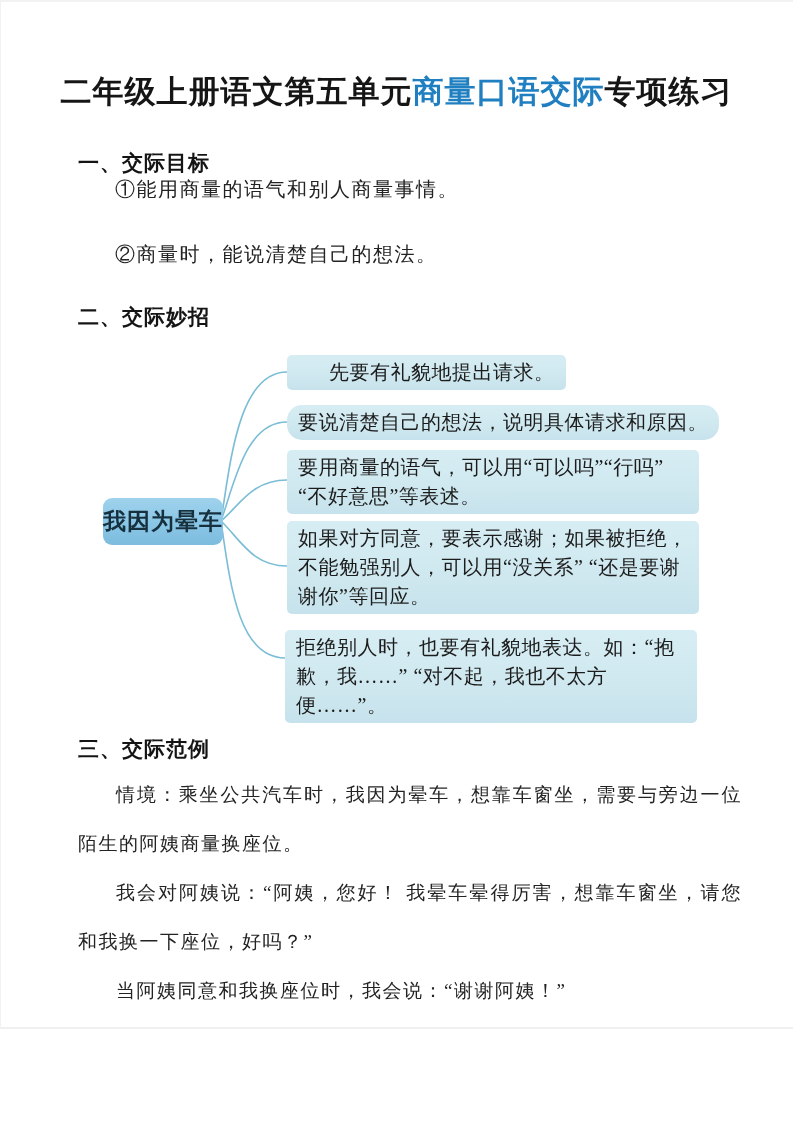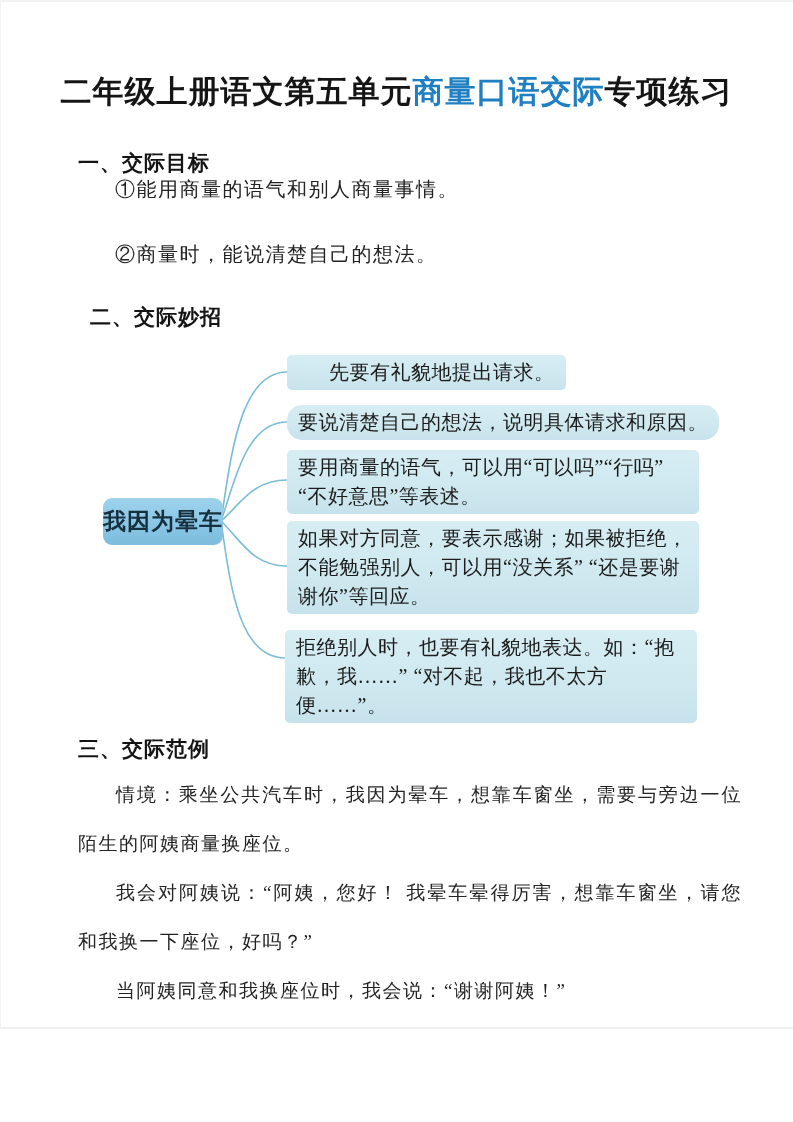--- a/index.html
+++ b/index.html
@@ -32,21 +32,21 @@
     letter-spacing:1px;color:#151515;white-space:nowrap;
   }
   .doc-title .hl{color:var(--title-blue);}
   .sec-heading{
     position:absolute;left:78px;
     font-family:"Liberation Serif", serif;
     font-weight:bold;font-size:21px;color:#141414;
     letter-spacing:1px;white-space:nowrap;
   }
   #h1{top:129px;margin-top:20px;}
-  #h2{top:303px;margin-left:12px;}
+  #h2{top:303px;}
   #h3{top:735px;}
   .goal{
     position:absolute;left:115px;
     font-size:20px;letter-spacing:1.5px;color:#232323;white-space:nowrap;
   }
   #goal1{top:176px;}
   #goal2{top:241px;}
   .mindmap{
     position:absolute;left:0;top:345px;width:793px;height:355px;
   }

